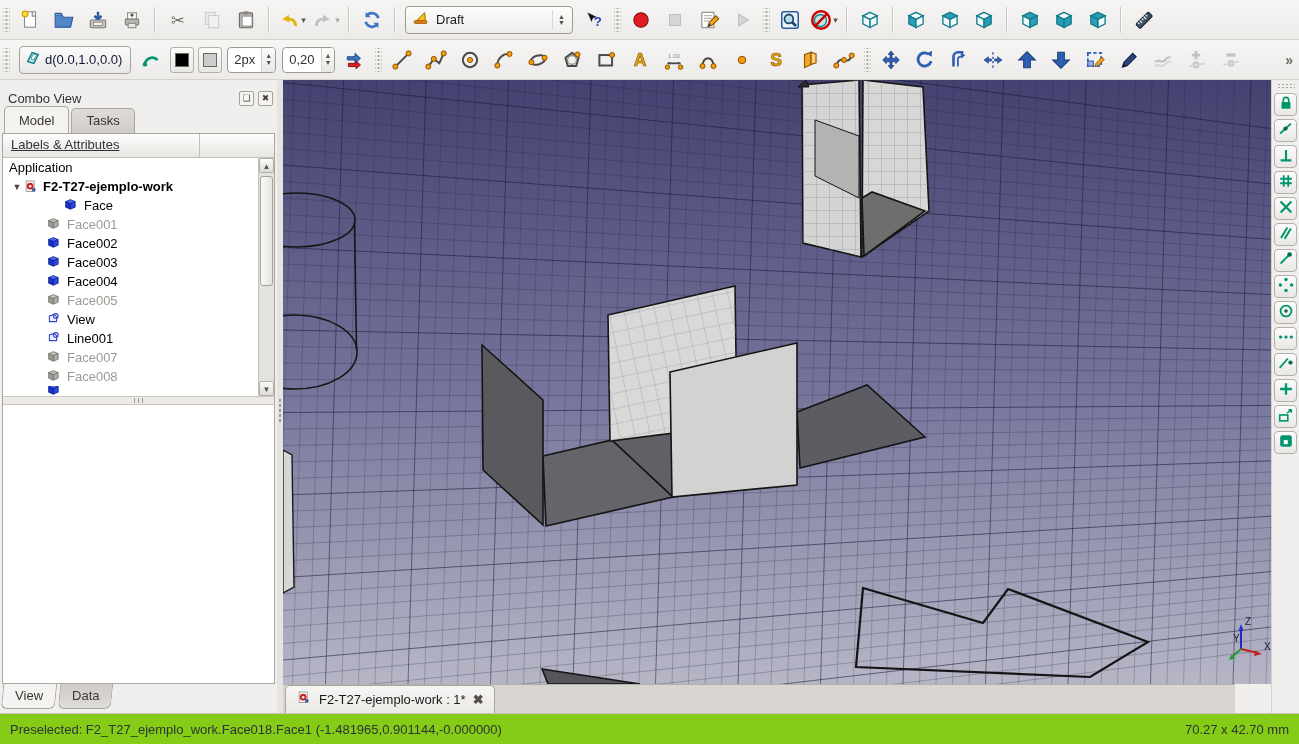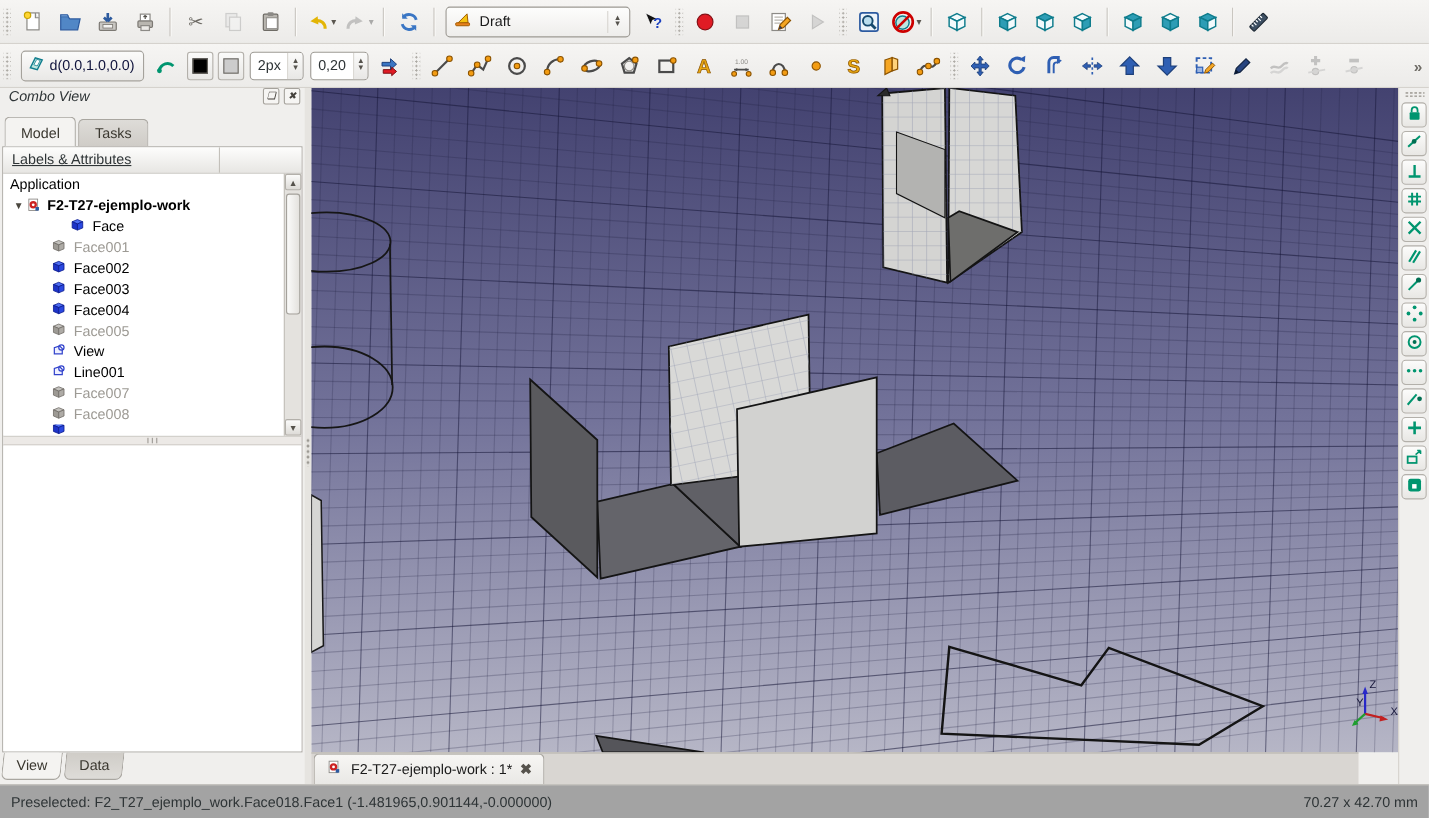--- a/index.html
+++ b/index.html
@@ -39,21 +39,21 @@
   .swatchbtn { width:24px; height:26px; border:1px solid #b3b0aa; border-radius:3px;
     background:linear-gradient(#fbfbfa,#e8e7e5); display:flex; align-items:center; justify-content:center; margin:0 2px; }
   .swatch { width:14px; height:14px; border:1px solid #6b6862; }
   .wpbtn { height:28px; border:1px solid #a5a29c; border-radius:4px; margin:0 3px 0 6px;
     background:linear-gradient(#fbfbfa,#e9e8e6); display:flex; align-items:center; padding:0 8px 0 4px; }
   .wpbtn .lbl { color:#10143c; margin-left:3px; }
   .overflow-chevron { margin-left:auto; margin-right:6px; color:#6e6b65; font-weight:bold; font-size:14px; }
 
   
   #combo-view { position:absolute; left:0; top:80px; width:277px; height:633px; background:#f0efed; }
-  .cv-header { height:26px; display:flex; align-items:flex-start; padding:0 4px 0 8px;font-style:italic; }
+  .cv-header { height:26px; display:flex; align-items:flex-end; padding:0 4px 0 8px; }
   .cv-header .t { flex:1; color:#2e3436; }
   .winbtn { width:15px; height:15px; border:1px solid #a5a29c; border-radius:2px; background:#f6f5f3;
     font-size:9px; line-height:13px; text-align:center; color:#44413c; margin-left:4px; }
   .cv-tabs { display:flex; padding-left:4px; height:27px; align-items:flex-end; }
   .cv-tab { padding:4px 14px 5px; border:1px solid #a9a6a0; border-bottom:none;
     border-radius:5px 5px 0 0; background:linear-gradient(#dedcd8,#cfccc7); margin-right:2px; color:#3a372f; }
   .cv-tab.active { background:#f4f3f1; padding-top:6px; position:relative; z-index:2; }
   .cv-body { position:absolute; top:53px; left:2px; right:2px; bottom:29px;
     border:1px solid #a9a6a0; background:#fff; display:flex; flex-direction:column; }
   .col-header { display:flex; height:24px; background:linear-gradient(#fdfdfc,#e7e6e3);
@@ -103,21 +103,21 @@
   #tabbar { position:absolute; left:283px; top:684px; width:952px; height:29px;
     background:#d9d6d2; border-top:1px solid #b3b0aa; display:flex; align-items:center; }
   .doc-tab { height:28px; margin-left:2px; border:1px solid #a9a6a0; border-bottom:none;
     border-radius:5px 5px 0 0; background:linear-gradient(#f7f6f4,#e9e8e5);
     display:flex; align-items:center; padding:0 10px; gap:7px; }
   .doc-tab .lbl { color:#1a1a1a; }
   .doc-tab .close { color:#55524c; font-weight:bold; font-size:13px; }
 
   
   #statusbar { position:absolute; left:0; top:713px; width:1299px; height:31px;
-    background:#a3a3a3; border-top:1px solid #c9c6c0; display:flex; align-items:center; padding:0 10px; }
+    background:#84cc16; border-top:1px solid #c9c6c0; display:flex; align-items:center; padding:0 10px; }
   #statusbar .msg { flex:1; color:#2e3436; }
   #statusbar .dims { color:#2e3436; }
 </style>
 </head>
 <body>
 
 <div class="win">
 
   <div class="toolbar" id="toolbar-file">
       <div class="grip"></div>

